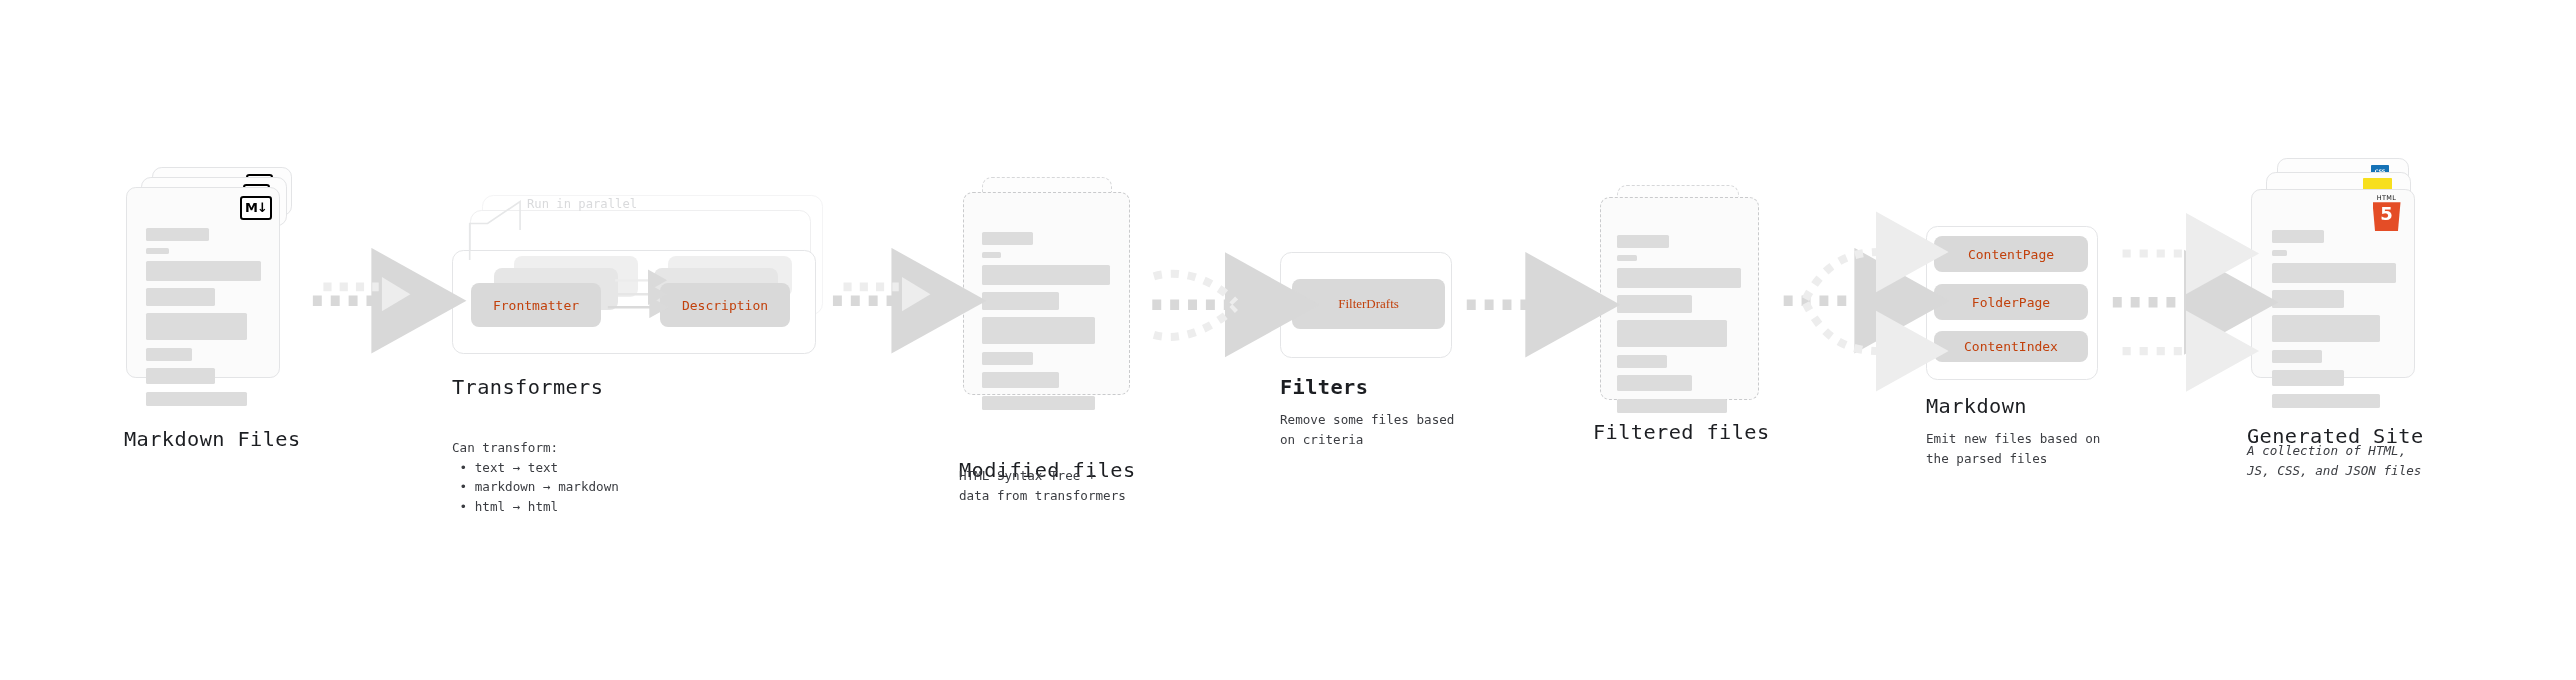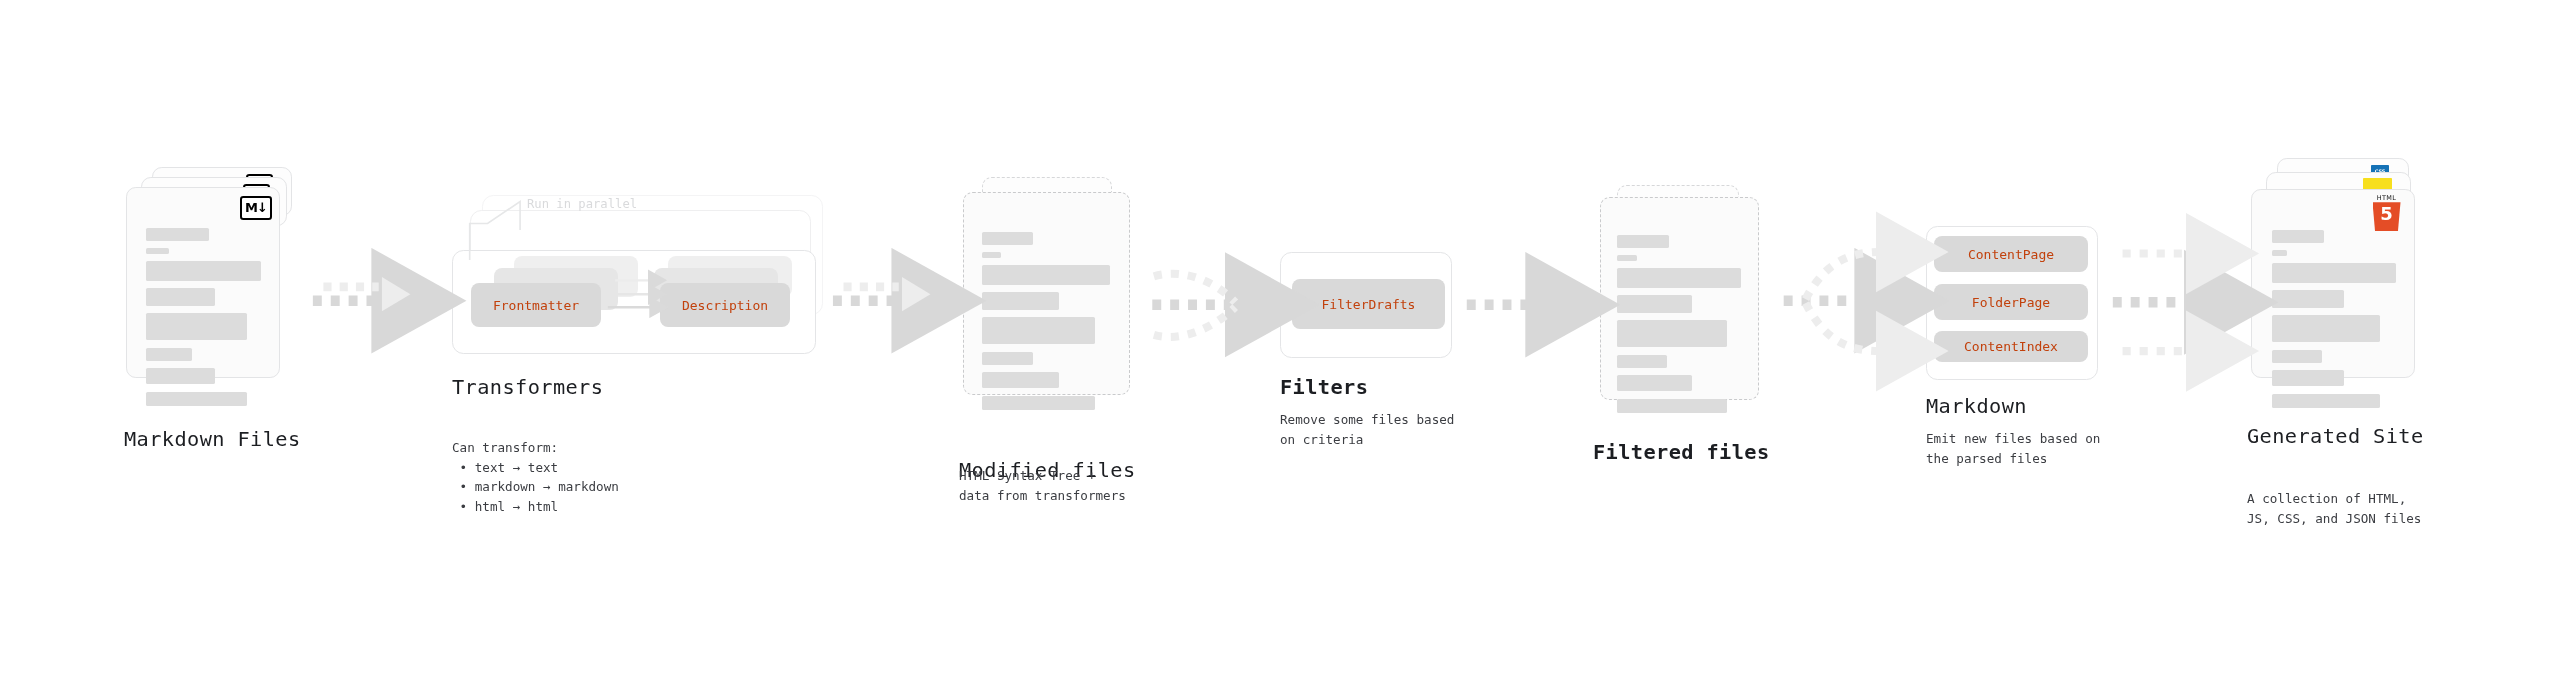--- a/index.html
+++ b/index.html
@@ -168,40 +168,40 @@
       <div class="bar" style="width:40%;height:13px;"></div>
       <div class="bar" style="width:60%;height:16.3px;"></div>
       <div class="bar" style="width:88%;height:14.6px;"></div>
     </div>
   </div>
   <div class="title" style="left:959px;top:428px;margin-top:30px;">Modified files</div>
   <div class="subtitle" style="left:959px;top:466px;">HTML Syntax Tree +
 data from transformers</div>
 
   <div class="stagebox" style="left:1280px;top:252px;width:172px;height:106px;"></div>
-  <div class="pill" style="left:1292px;top:279px;width:153px;height:50px;">FilterDrafts</div>
+  <div class="pill" style="left:1292px;top:279px;width:153px;height:50px;font-family:Liberation Serif, serif;">FilterDrafts</div>
   <div class="title" style="left:1280px;top:375px;font-weight:bold;">Filters</div>
   <div class="subtitle" style="left:1280px;top:410px;">Remove some files based
 on criteria</div>
 
   <div class="docstack" style="left:1593px;top:185px;width:171px;height:215px;">
     <div class="card dashedghost" style="left:24.4px;top:0px;width:122px;height:34px;"></div>
     <div class="card dashed" style="left:6.5px;top:12.2px;width:159px;height:203px;"></div>
     <div class="bars" style="left:24.4px;right:auto;width:124px;top:50px;">
       <div class="bar" style="width:42%;height:13px;"></div>
       <div class="bar" style="width:16%;height:5.7px;"></div>
       <div class="bar" style="width:100%;height:19.5px;"></div>
       <div class="bar" style="width:60%;height:18px;"></div>
       <div class="bar" style="width:88%;height:27px;"></div>
       <div class="bar" style="width:40%;height:13px;"></div>
       <div class="bar" style="width:60%;height:16.3px;"></div>
       <div class="bar" style="width:88%;height:14.6px;"></div>
     </div>
   </div>
-  <div class="title" style="left:1593px;top:440px;font-weight:bold;">Filtered files</div>
+  <div class="title" style="left:1593px;top:420px;">Filtered files</div>
 
   <div class="stagebox" style="left:1926px;top:226px;width:172px;height:154px;"></div>
   <div class="pill" style="left:1934px;top:236px;width:154px;height:36px;">ContentPage</div>
   <div class="pill" style="left:1934px;top:284px;width:154px;height:36px;">FolderPage</div>
   <div class="pill" style="left:1934px;top:331px;width:154px;height:31px;">ContentIndex</div>
   <div class="title" style="left:1926px;top:394px;">Markdown</div>
   <div class="subtitle" style="left:1926px;top:429px;">Emit new files based on
 the parsed files</div>
 
   <div class="docstack" style="left:2251px;top:158px;width:187px;height:219px;">
@@ -221,21 +221,21 @@
       <div class="bar" style="width:12%;height:5.7px;"></div>
       <div class="bar" style="width:100%;height:19.5px;"></div>
       <div class="bar" style="width:58%;height:18px;"></div>
       <div class="bar" style="width:87%;height:27px;"></div>
       <div class="bar" style="width:40%;height:13px;"></div>
       <div class="bar" style="width:58%;height:16.3px;"></div>
       <div class="bar" style="width:87%;height:14.6px;"></div>
     </div>
   </div>
   <div class="title" style="left:2247px;top:424px;">Generated Site</div>
-  <div class="subtitle" style="left:2247px;top:489px;">A collection of HTML,
+  <div class="subtitle" style="left:2247px;top:441px;font-style:italic;">A collection of HTML,
 JS, CSS, and JSON files</div>
 
   <svg class="ov" viewBox="0 0 3170 838">
     <defs>
       <marker id="ah" markerWidth="10" markerHeight="10" refX="1" refY="5" orient="auto" markerUnits="strokeWidth">
         <path d="M0,0 L9,5 L0,10 z" fill="#d8d8d8"></path>
       </marker>
       <marker id="ahf" markerWidth="10" markerHeight="10" refX="1" refY="5" orient="auto" markerUnits="strokeWidth">
         <path d="M0,0 L9,5 L0,10 z" fill="#ededed"></path>
       </marker>

